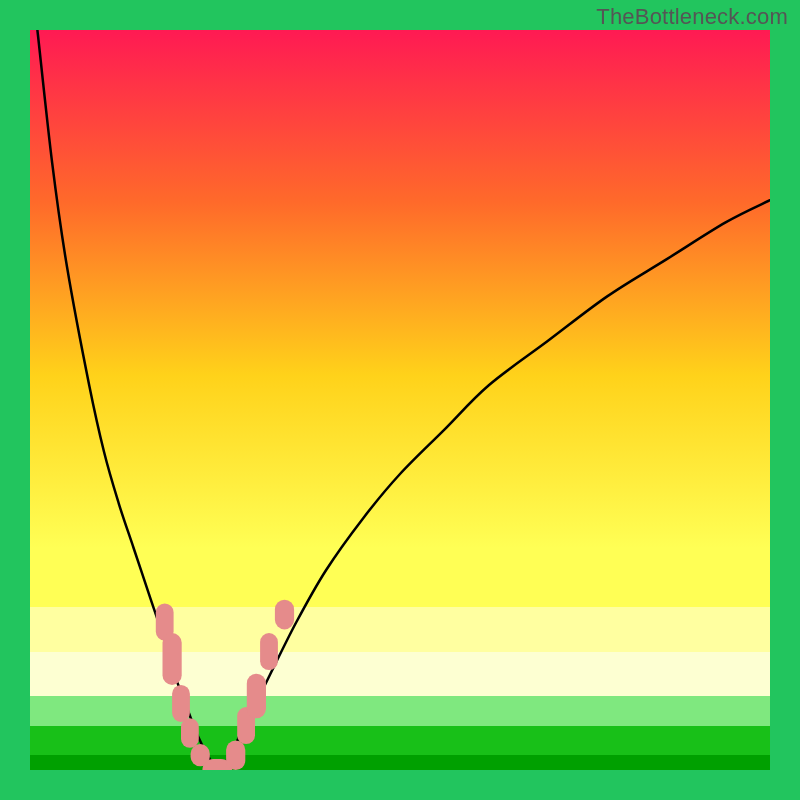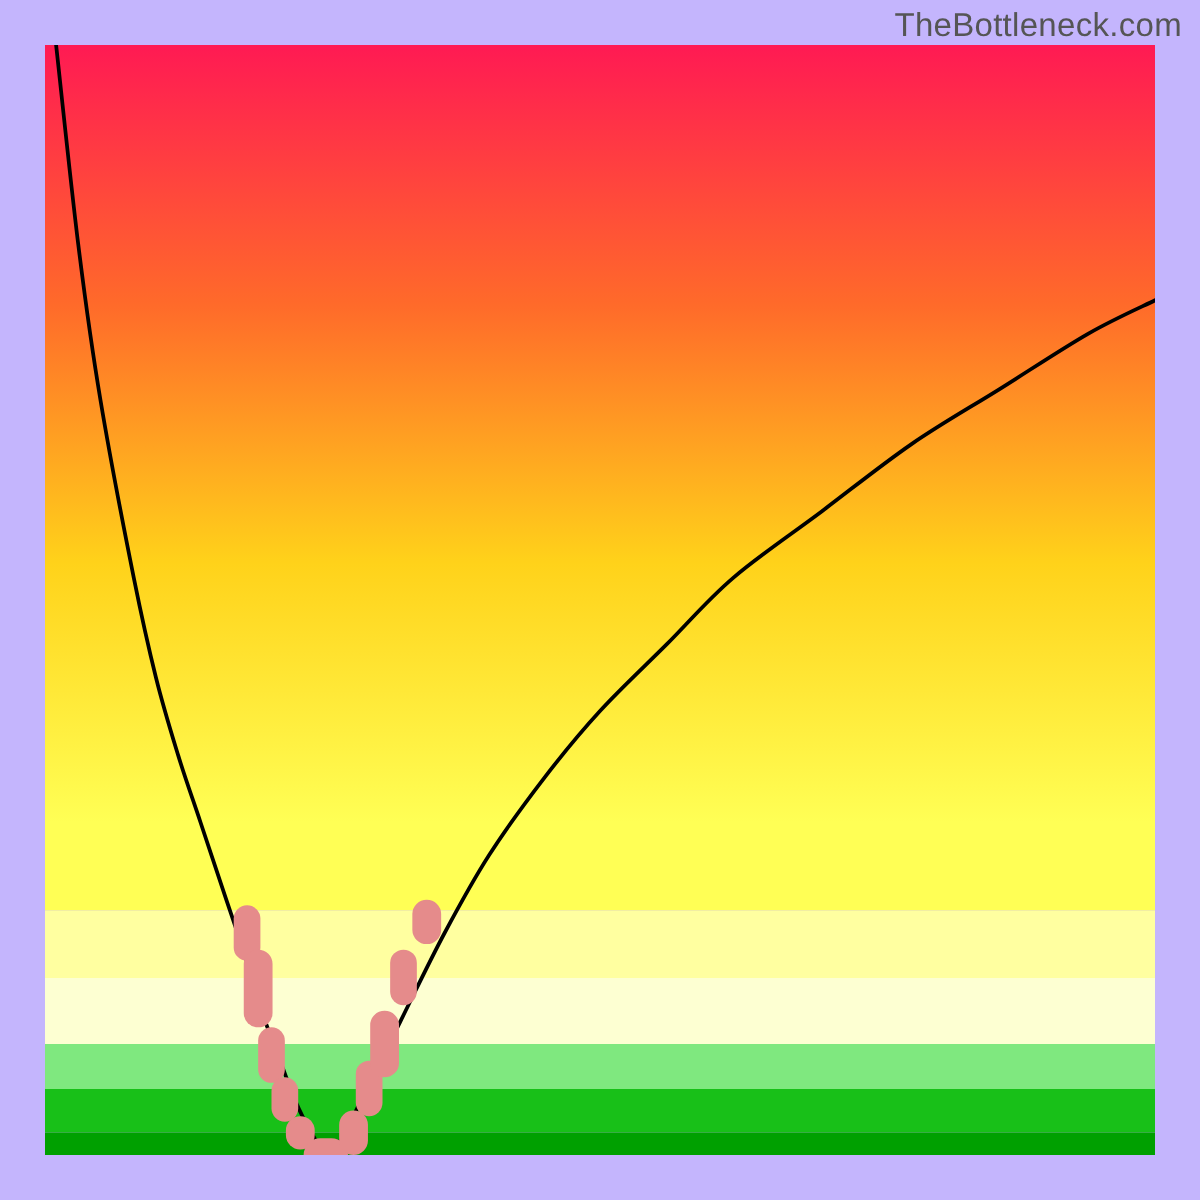--- a/index.html
+++ b/index.html
@@ -7,21 +7,21 @@
     padding: 0;
     width: 800px;
     height: 800px;
     overflow: hidden;
     background: #000;
     font-family: Arial, Helvetica, sans-serif;
   }
   .frame {
     position: absolute;
     inset: 0;
-    background: #c4b5fd;
+    background: #22c55e;
   }
   .plot {
     position: absolute;
     left: 30px;
     top: 30px;
     width: 740px;
     height: 740px;
     overflow: hidden;
   }
   .gradient-bg {

